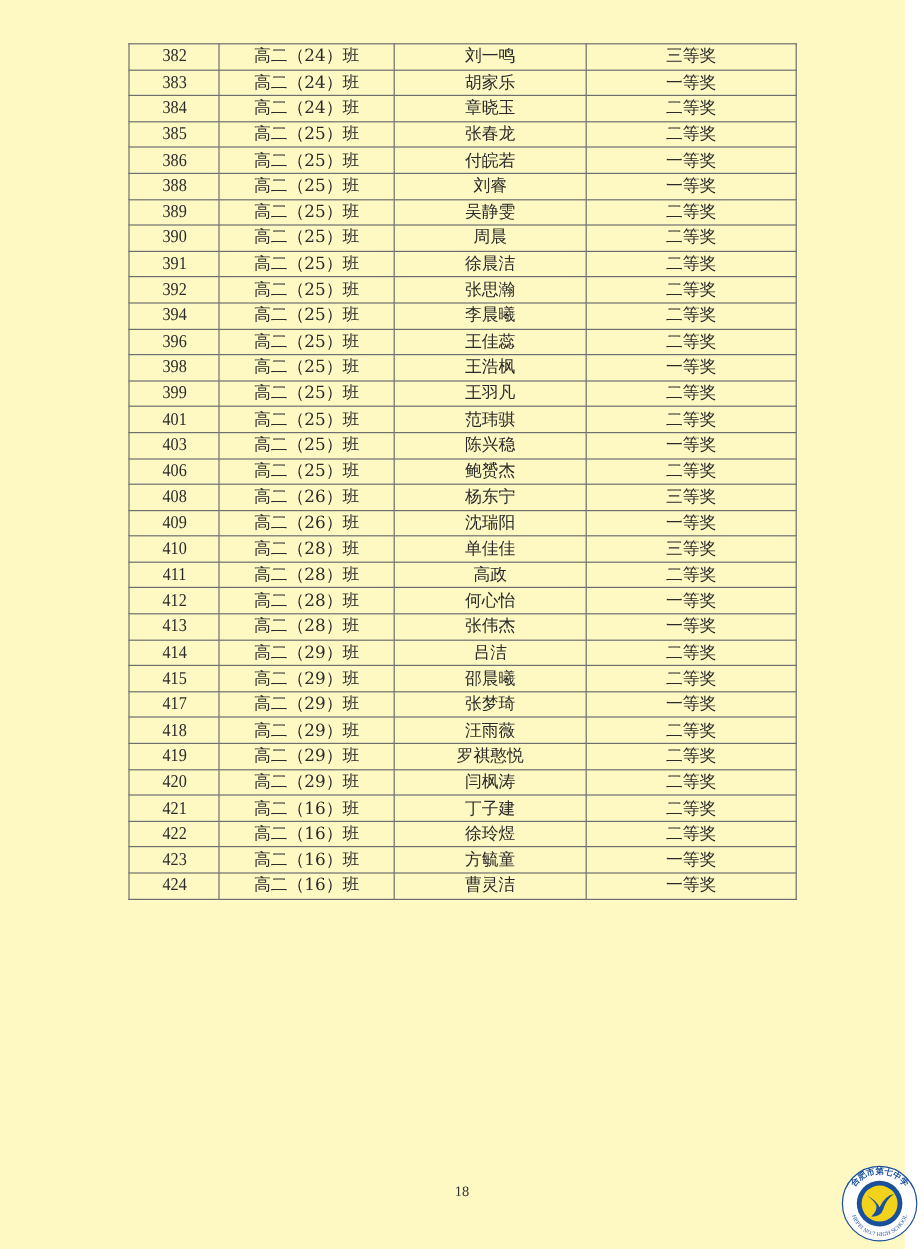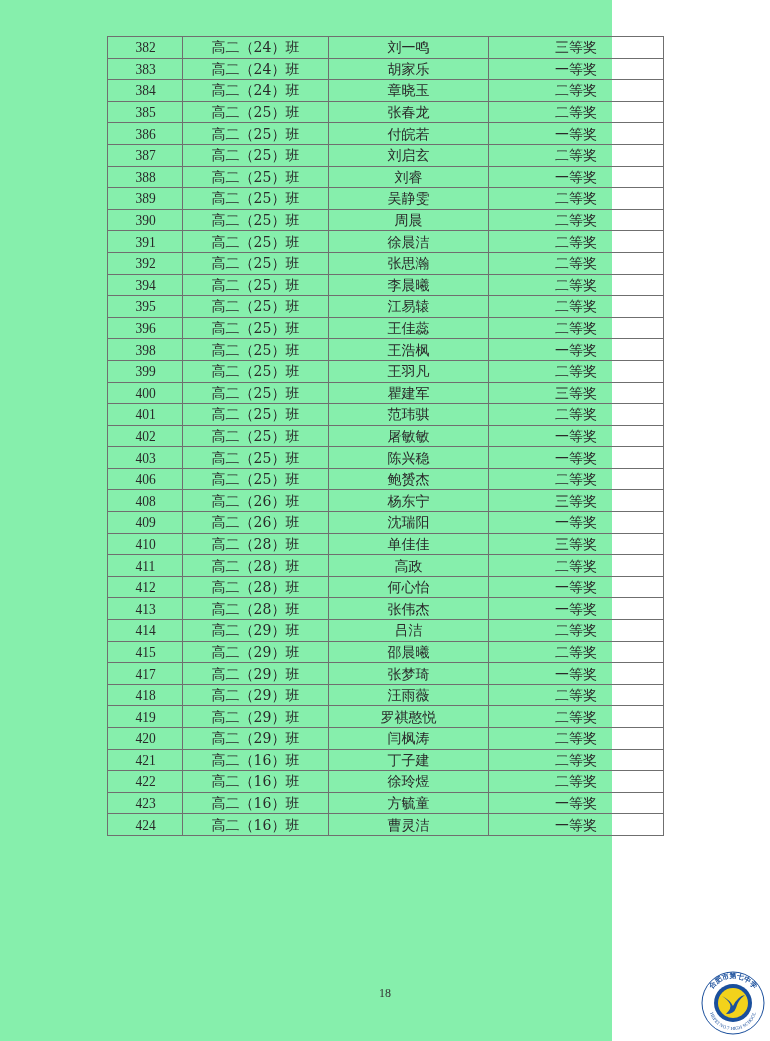--- a/index.html
+++ b/index.html
@@ -1,17 +1,17 @@
 <!DOCTYPE html>
 <html><head>
   <meta charset="utf-8">
   <style>
     html, body { margin: 0; padding: 0; background: #ffffff; }
     body { width: 770px; height: 1041px; position: relative; overflow: hidden; }
-    .page { position: absolute; left: 0; top: 0; width: 612px; height: 1041px; background: #86efac; }
+    .page { position: absolute; left: 0; top: 0; width: 754px; height: 1041px; background: #fef9c3; }
     table.award-table {
       position: absolute; left: 107px; top: 36px;
       width: 556px; border-collapse: collapse; table-layout: fixed;
       font-family: "DejaVu Serif", "Liberation Serif", serif;
       font-size: 14px; color: #2a2a2a;
     }
     table.award-table td {
       border: 1px solid #6f6f6f; height: 20.6px; padding: 0;
       text-align: center; vertical-align: middle; line-height: 20px;
       white-space: nowrap; overflow: hidden;
@@ -63,26 +63,20 @@
           <td>张春龙</td>
           <td>二等奖</td>
         </tr>
         <tr>
           <td class="num">386</td>
           <td>高二（25）班</td>
           <td>付皖若</td>
           <td>一等奖</td>
         </tr>
         <tr>
-          <td class="num">387</td>
-          <td>高二（25）班</td>
-          <td>刘启玄</td>
-          <td>二等奖</td>
-        </tr>
-        <tr>
           <td class="num">388</td>
           <td>高二（25）班</td>
           <td>刘睿</td>
           <td>一等奖</td>
         </tr>
         <tr>
           <td class="num">389</td>
           <td>高二（25）班</td>
           <td>吴静雯</td>
           <td>二等奖</td>
@@ -105,60 +99,42 @@
           <td>张思瀚</td>
           <td>二等奖</td>
         </tr>
         <tr>
           <td class="num">394</td>
           <td>高二（25）班</td>
           <td>李晨曦</td>
           <td>二等奖</td>
         </tr>
         <tr>
-          <td class="num">395</td>
-          <td>高二（25）班</td>
-          <td>江易辕</td>
-          <td>二等奖</td>
-        </tr>
-        <tr>
           <td class="num">396</td>
           <td>高二（25）班</td>
           <td>王佳蕊</td>
           <td>二等奖</td>
         </tr>
         <tr>
           <td class="num">398</td>
           <td>高二（25）班</td>
           <td>王浩枫</td>
           <td>一等奖</td>
         </tr>
         <tr>
           <td class="num">399</td>
           <td>高二（25）班</td>
           <td>王羽凡</td>
           <td>二等奖</td>
         </tr>
         <tr>
-          <td class="num">400</td>
-          <td>高二（25）班</td>
-          <td>瞿建军</td>
-          <td>三等奖</td>
-        </tr>
-        <tr>
           <td class="num">401</td>
           <td>高二（25）班</td>
           <td>范玮骐</td>
           <td>二等奖</td>
-        </tr>
-        <tr>
-          <td class="num">402</td>
-          <td>高二（25）班</td>
-          <td>屠敏敏</td>
-          <td>一等奖</td>
         </tr>
         <tr>
           <td class="num">403</td>
           <td>高二（25）班</td>
           <td>陈兴稳</td>
           <td>一等奖</td>
         </tr>
         <tr>
           <td class="num">406</td>
           <td>高二（25）班</td>

